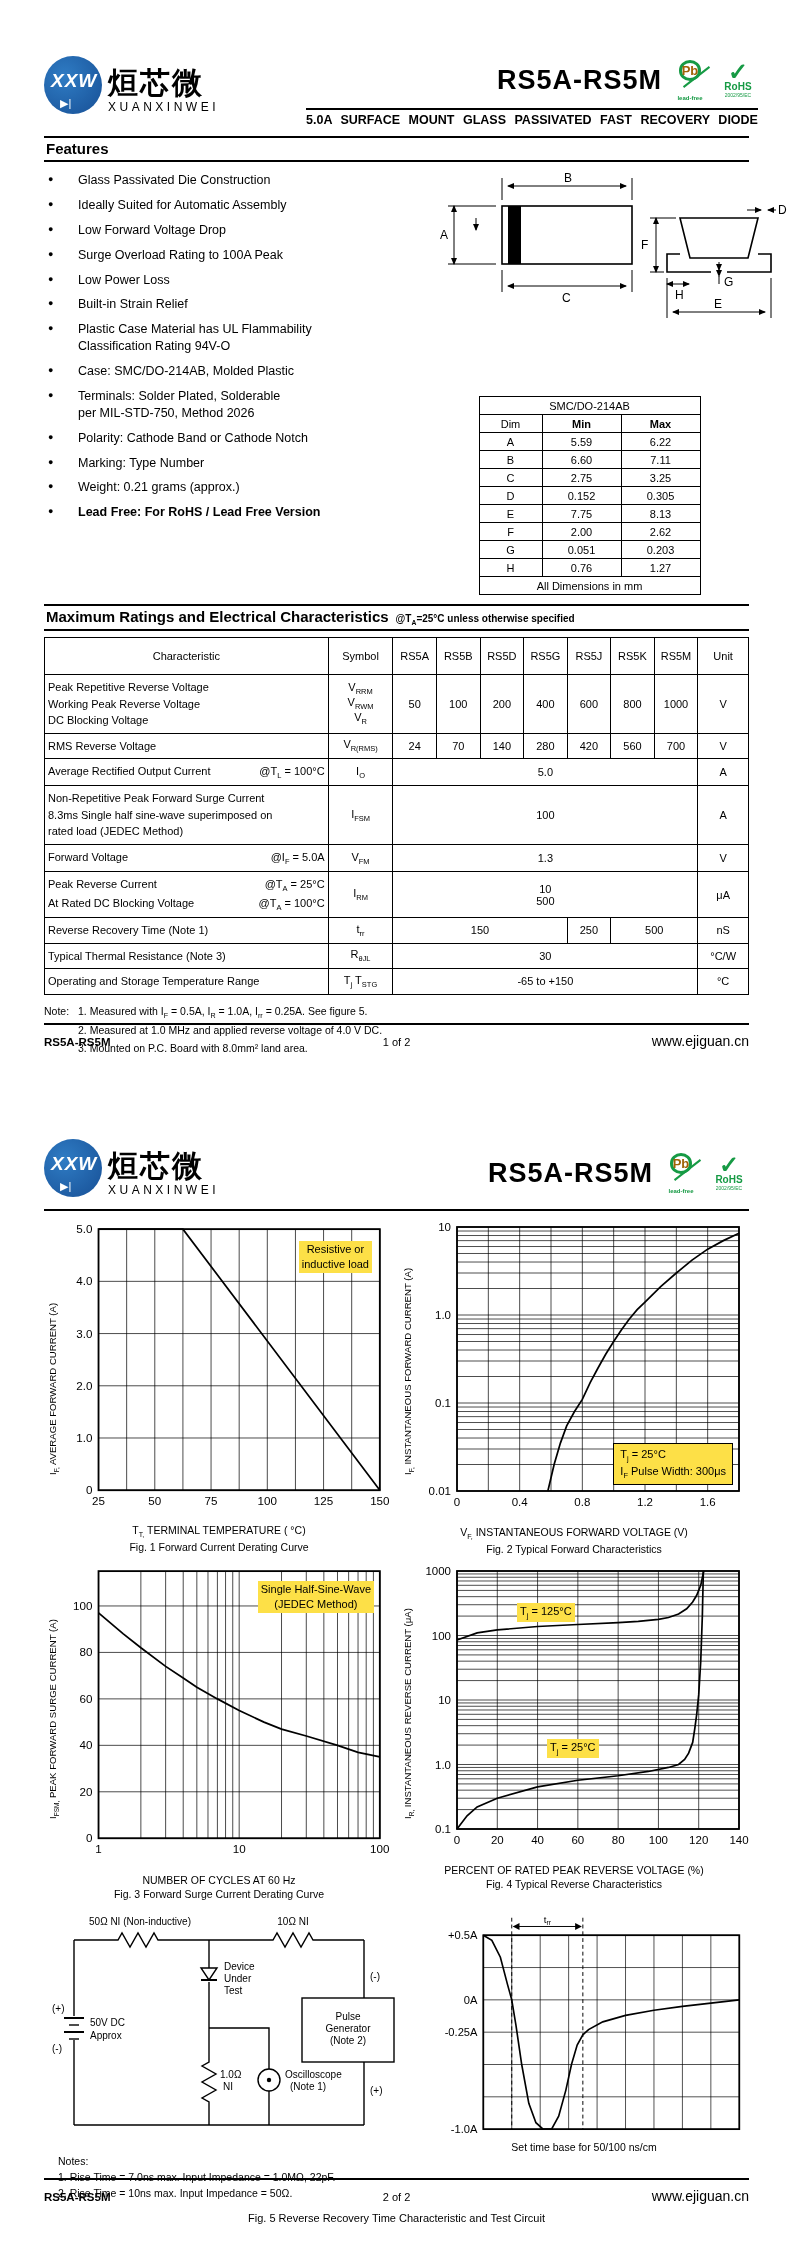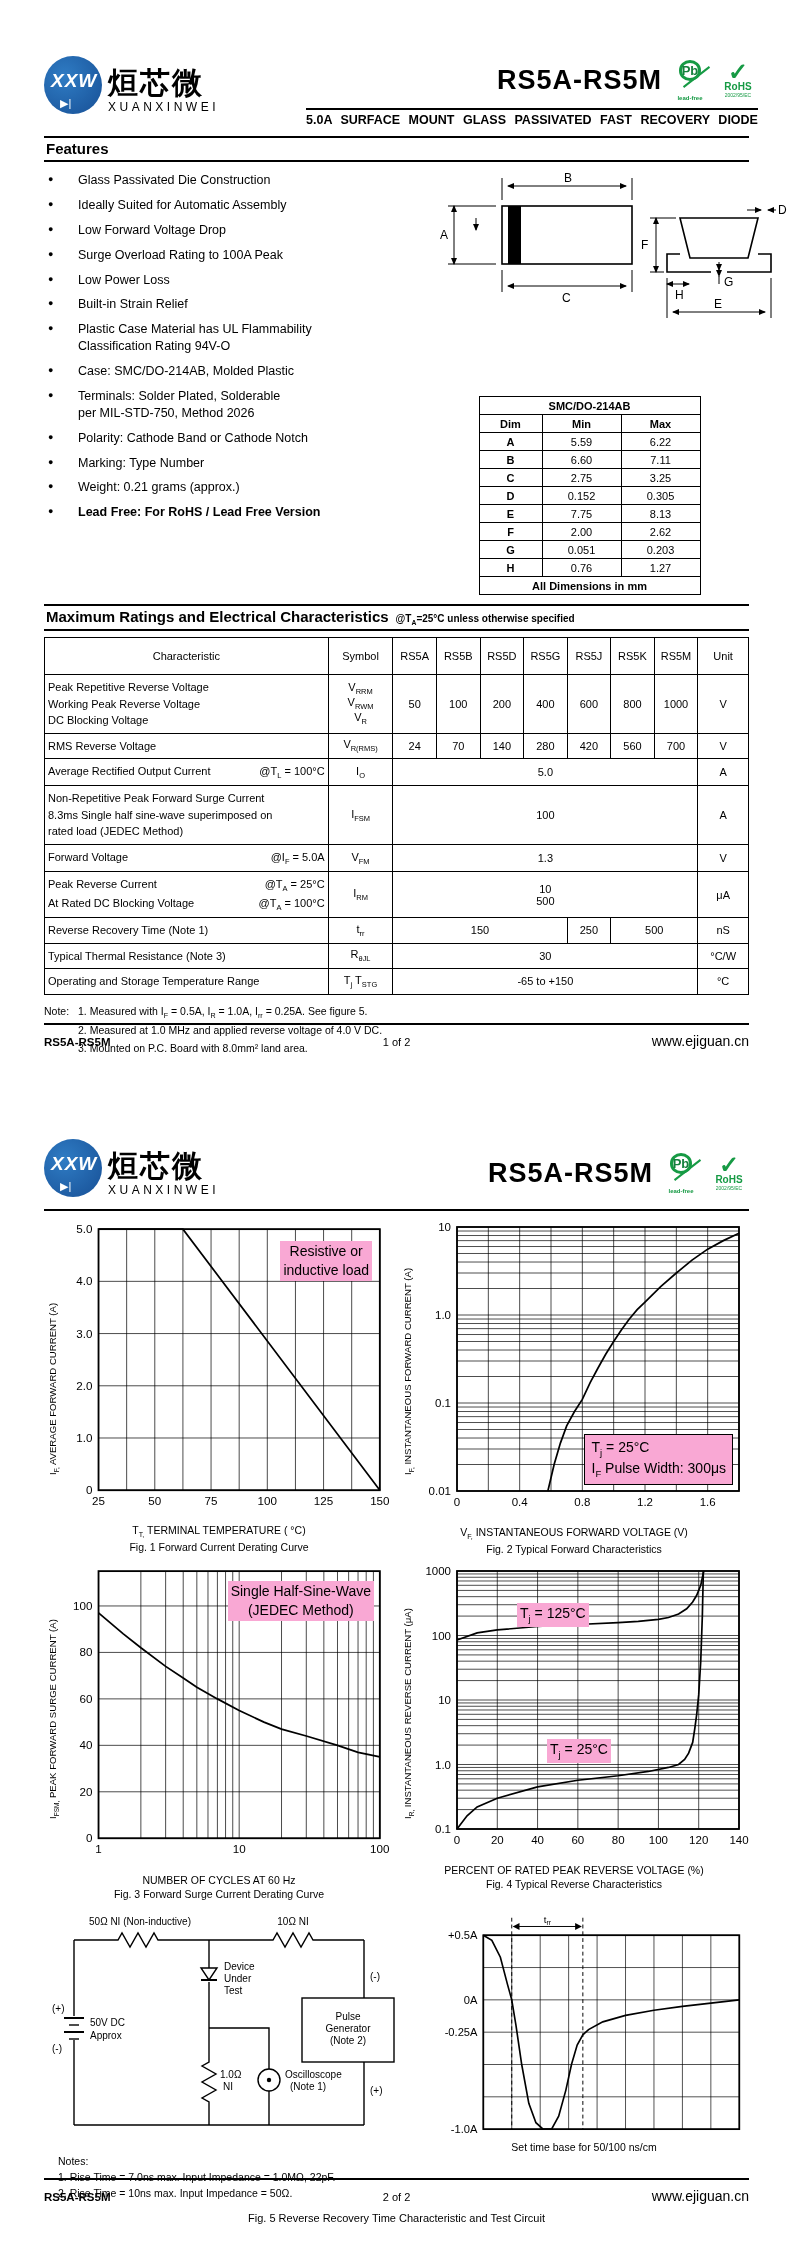--- a/index.html
+++ b/index.html
@@ -14,21 +14,21 @@
   .globe{width:58px;height:58px;border-radius:50%;background:radial-gradient(circle at 35% 35%,#2f7cc4,#174f95);position:relative;flex:none}
   .globe .xxw{position:absolute;top:14px;left:7px;color:#fff;font-weight:bold;font-style:italic;font-size:19px;letter-spacing:1px}
   .globe .dio{position:absolute;bottom:4px;left:16px;color:#fff;font-size:11px}
   .logotxt{margin-left:6px}
   .cn{font-size:30px;font-weight:bold;letter-spacing:2px;line-height:1}
   .en{font-size:12px;letter-spacing:3.5px;margin-top:2px}
   .hright{flex:1}
   .trow{display:flex;justify-content:flex-end;align-items:center;gap:8px}
   .part{font-size:27px;font-weight:bold;letter-spacing:1px}
   .pbwrap{text-align:center;width:40px}
-  .pb{width:30px;height:30px;border:3px solid #169a44;border-radius:50%;margin:0 auto;position:relative;font-weight:bold;font-size:13px;line-height:30px;color:#15803d}
+  .pb{width:30px;height:30px;border:3px solid #169a44;border-radius:50%;margin:0 auto;position:relative;font-weight:bold;font-size:13px;line-height:30px;color:#a16207}
   .pb:after{content:"";position:absolute;left:-2px;top:13px;width:33px;border-top:2.5px solid #169a44;transform:rotate(-38deg)}
   .pbcap{font-size:6px;color:#169a44;font-weight:bold}
   .rohswrap{text-align:center;width:40px}
   .check{color:#169a44;font-size:24px;font-weight:bold;line-height:20px}
   .rohstxt{font-size:10px;color:#169a44;font-weight:bold;line-height:1}
   .rohssub{font-size:5px;color:#169a44}
   .trule{border-top:2.5px solid #000;margin:4px 0 3px}
   .subtitle{font-weight:bold;font-size:12.5px;word-spacing:5px;white-space:nowrap}
   
   .sect{border-top:2.5px solid #000;border-bottom:2.5px solid #000;font-weight:bold;font-size:15px;padding:2px 2px 3px;margin-top:9px}
@@ -40,21 +40,21 @@
   ul.blist{list-style:none;margin:6px 0 0;padding:0;font-size:12.5px}
   ul.blist li{display:flex;margin:0 0 8px}
   .blt{width:30px;flex:none;font-size:9px;padding-top:2px;padding-left:4px}
   .blt-t{white-space:pre-line;line-height:1.35}
   .bold{font-weight:bold}
   .mech-sect{border-top:2.5px solid #000;border-bottom:2.5px solid #000;font-weight:bold;font-size:15px;padding:2px 2px 3px;margin-top:14px;width:322px}
   
   table.dims{border-collapse:collapse;margin:14px auto 0;font-size:11px}
   table.dims td,table.dims th{border:1.2px solid #000;padding:2.5px 8px;text-align:center}
   table.dims .tt{font-weight:bold}
-  table.dims td:first-child{font-weight:bold;width:46px}
+  table.dims td:first-child{font-weight:normal;width:46px}
   table.dims td{width:62px}
   
   table.rat{border-collapse:collapse;width:100%;margin-top:6px;font-size:11px;table-layout:fixed}
   table.rat td,table.rat th{border:1.2px solid #000;padding:4px 3px;text-align:center;vertical-align:middle}
   table.rat th{font-weight:normal;padding:12px 2px}
   td.chr{text-align:left;padding-left:7px;padding-right:7px}
   td.chr .ln{display:flex;justify-content:space-between;line-height:1.5}
   .notes{font-size:10.5px;margin-top:8px}
   .note-row{display:flex;line-height:1.7}
   .note-pre{width:34px;flex:none}
@@ -67,21 +67,21 @@
   .foot .fr{width:200px;text-align:right;font-size:14px}
   
   .hdr2{display:flex;justify-content:space-between;align-items:flex-end;border-bottom:2.5px solid #000;padding-bottom:12px}
   .figrow{display:flex;justify-content:space-between;margin-top:6px}
   .fig{width:350px;position:relative}
   .plotwrap{margin-left:10px}
   svg.plot{display:block;width:100%;height:auto}
   .ylab{position:absolute;transform:rotate(-90deg);transform-origin:0 0;left:3px;top:258px;font-size:9.6px;white-space:nowrap}
   .xlab{text-align:center;font-size:10.5px;margin-top:1px}
   .cap{text-align:center;font-size:10.5px;margin-top:2px}
-  .ann{position:absolute;font-size:14px;background:#f9a8d4;line-height:1.35;padding:1px 3px}
+  .ann{position:absolute;font-size:11px;background:#fde047;line-height:1.35;padding:1px 3px}
   #fig1-ann{top:24px;right:22px;text-align:center}
   #fig2-ann{right:16px;bottom:70px;border:1px solid #000;text-align:left;padding:3px 6px}
   #fig3-ann{top:20px;right:20px;text-align:center}
   #fig4-ann125{left:118px;top:42px}
   #fig4-ann25{left:148px;top:178px}
   
   .fig5row{display:flex;justify-content:space-between;margin-top:10px}
   .circuit{width:368px}
   .wavefig{width:330px;position:relative}
   .cnotes{font-size:10.5px;margin:4px 0 0 14px;line-height:1.55}

